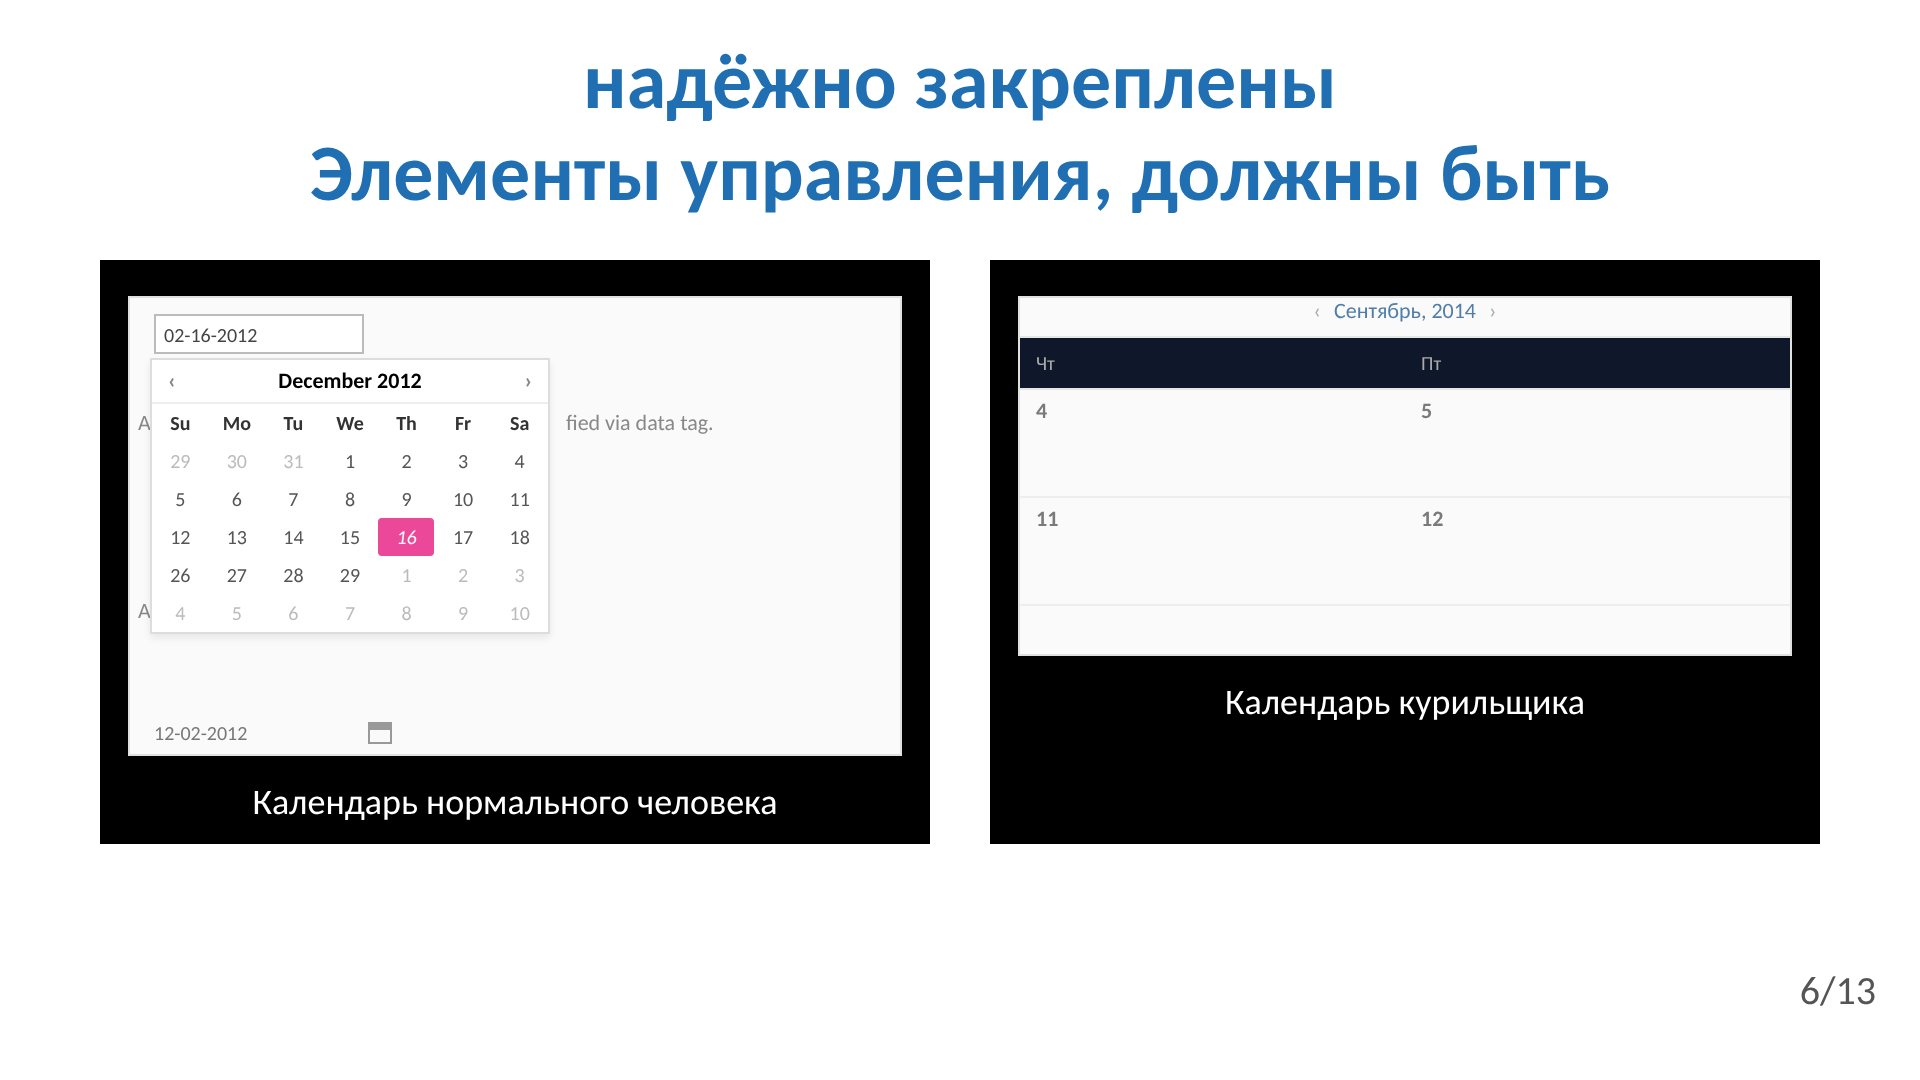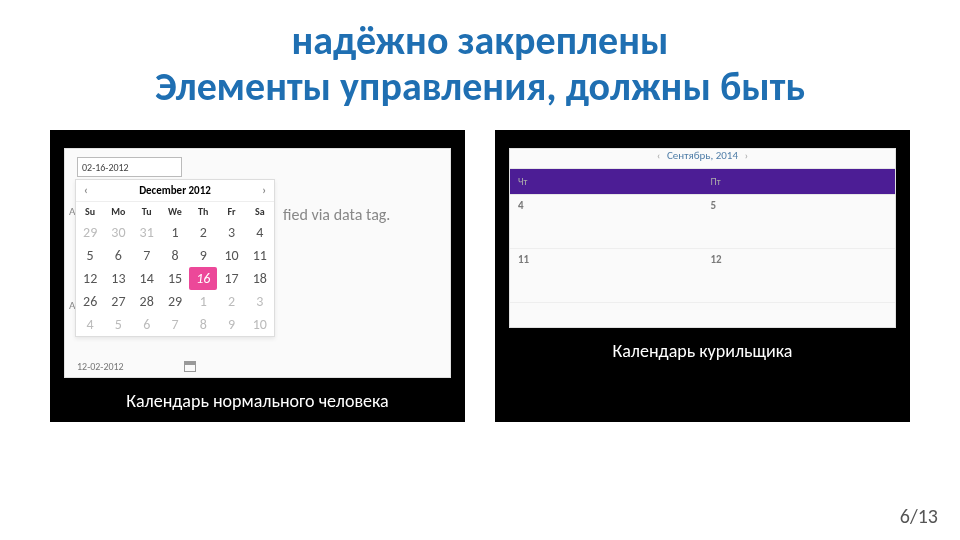--- a/index.html
+++ b/index.html
@@ -41,21 +41,21 @@
   }
   .caption {
     color: #fff;
     font-size: 18px;
     font-weight: 400;
     margin-top: 12px;
     text-align: center;
   }
   .pageno {
     position: absolute;
-    bottom: 12px;
+    bottom: 32px;
     right: 22px;
     font-size: 20px;
     color: #555;
   }
 
   
   .left-inner { height: 230px; padding: 8px 0 0 8px; }
   .date-input {
     border: 1px solid #bbb;
     width: 105px;
@@ -94,36 +94,36 @@
     table-layout: fixed;
   }
   table.dp th {
     font-weight: 700;
     font-size: 10px;
     padding: 3px 0;
     color: #333;
   }
   table.dp td {
     text-align: center;
-    font-size: 14px;
+    font-size: 10px;
     color: #555;
     padding: 3px 0;
   }
   table.dp td.muted { color: #bbb; }
   table.dp td.sel {
     background: #ec4899;
     color: #fff;
     border-radius: 2px;
     font-style: italic;
   }
   .bg-text {
     position: absolute;
     left: 218px;
     top: 56px;
-    font-size: 16px;
+    font-size: 11px;
     color: #888;
   }
   .bg-text2 {
     position: absolute;
     left: 4px;
     top: 56px;
     font-size: 11px;
     color: #888;
   }
   .bg-label {
@@ -170,21 +170,21 @@
     width: 100%;
     border-collapse: collapse;
     font-size: 11px;
   }
   table.big th {
     font-weight: 400;
     color: #aaa;
     font-size: 10px;
     padding: 6px 8px;
     text-align: left;
-    background: #4c1d95;
+    background: #0f172a;
     border-top: 1px solid #e6e6e6;
     border-bottom: 1px solid #e6e6e6;
   }
   table.big td {
     height: 54px;
     vertical-align: top;
     padding: 4px 8px;
     color: #7a7a7a;
     font-weight: 700;
     border-bottom: 1px solid #eee;

